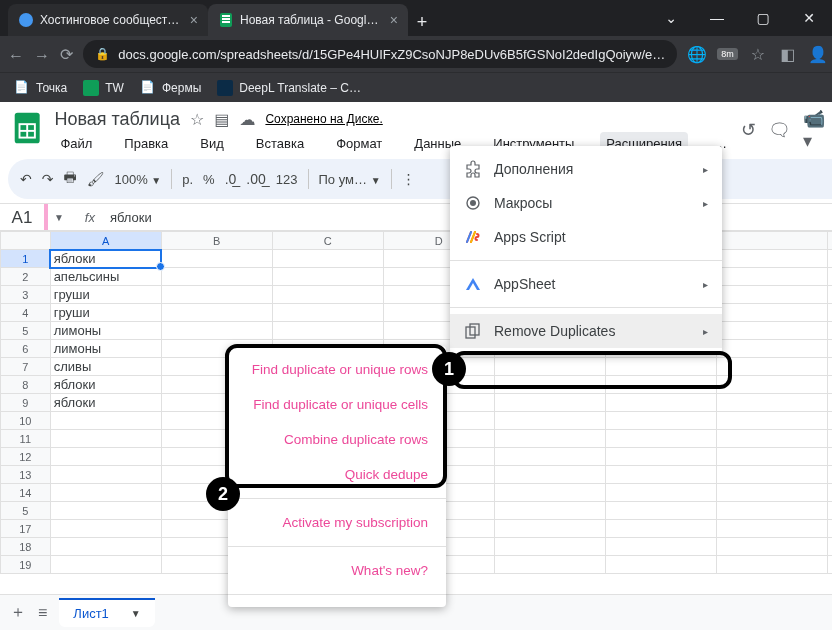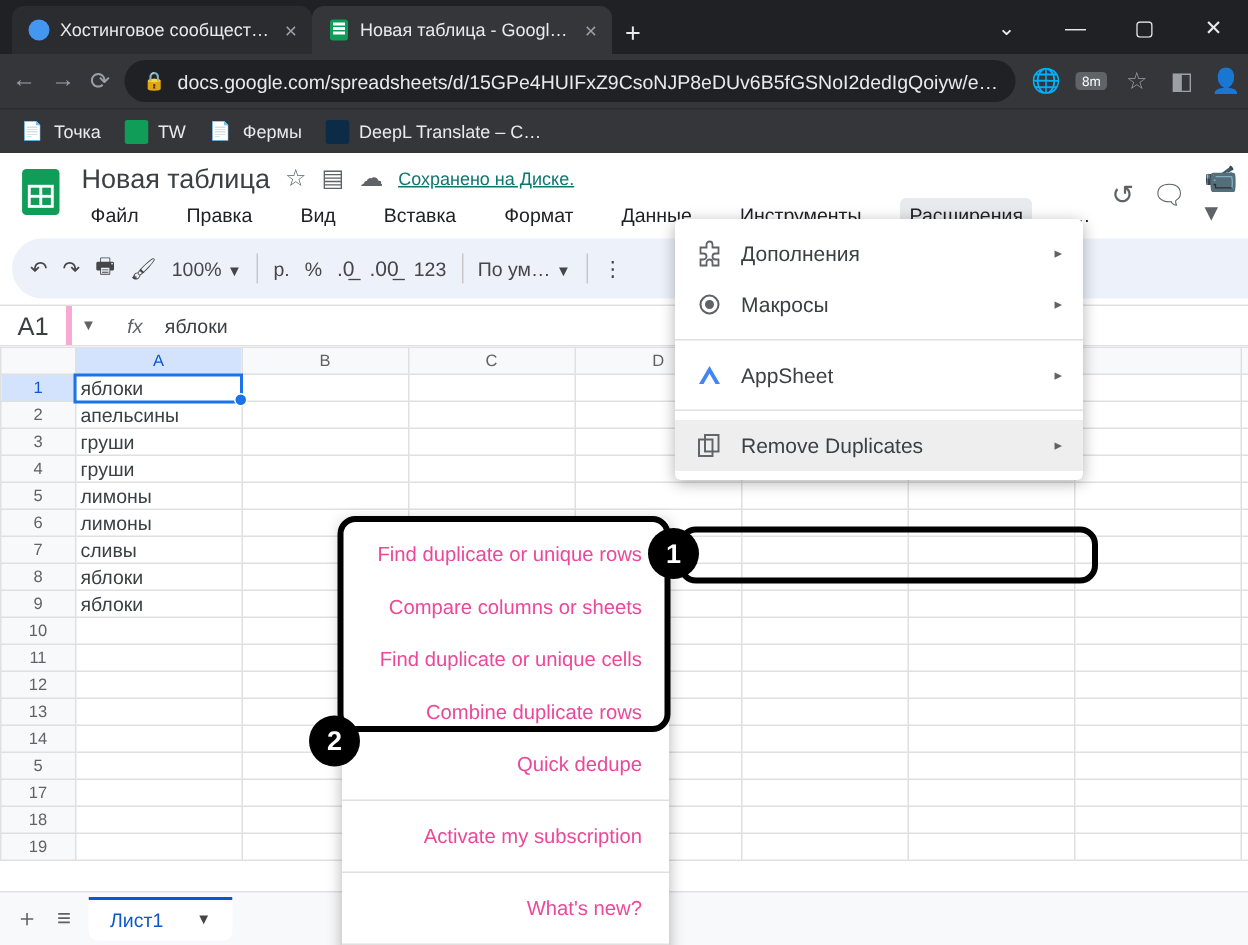--- a/index.html
+++ b/index.html
@@ -29,21 +29,21 @@
   .sheetarea { flex: 1; position: relative; display: flex; flex-direction: column; }
   .sidepanel { width: 50px; background: #fff; border-left: 1px solid #e0e0e0; display: flex; flex-direction: column; align-items: center; padding-top: 12px; gap: 20px; }
   .sideic { width: 20px; height: 20px; }
   
   .dochead { display: flex; align-items: flex-start; padding: 6px 8px 0 8px; gap: 8px; }
   .sheetslogo { width: 40px; height: 40px; }
   .titlearea { flex: 1; }
   .titlerow { display: flex; align-items: center; gap: 10px; height: 22px; }
   .doctitle { font-size: 18px; color: #3c4043; }
   .starico { color: #5f6368; font-size: 16px; }
-  .savedtxt { font-size: 12px; color: #0f766e; text-decoration: underline; }
+  .savedtxt { font-size: 12px; color: #000000; text-decoration: underline; }
   .menubar { display: flex; gap: 20px; margin-top: 2px; }
   .menuitem { font-size: 13px; color: #202124; padding: 4px 6px; border-radius: 4px; }
   .menuitem.open { background: #e8eaed; }
   .headright { display: flex; align-items: center; gap: 12px; padding-right: 12px; }
   .hricon { color: #5f6368; font-size: 18px; }
   .sharebtn { width: 36px; height: 36px; border-radius: 18px; background: #c2e7ff; display: flex; align-items: center; justify-content: center; color: #001d35; font-size: 18px; }
   .avatar { width: 32px; height: 32px; border-radius: 50%; background: radial-gradient(#3a2418,#1a0e08); }
   
   .toolbar { height: 40px; margin: 4px 8px; border-radius: 20px; background: #edf2fa; display: flex; align-items: center; padding: 0 12px; gap: 10px; }
   .tbic { color: #444746; font-size: 14px; }
@@ -466,20 +466,28 @@
         <span class="arrow">▸</span>
       </div>
       <div class="extitem">
         <svg class="extico" viewBox="0 0 18 18">
             <circle cx="9" cy="9" r="6" fill="none" stroke="#5f6368" stroke-width="1.4"></circle>
             <circle cx="9" cy="9" r="3" fill="#5f6368"></circle>
           </svg>
         <span>Макросы</span>
         <span class="arrow">▸</span>
       </div>
+      <div class="extitem">
+        <svg class="extico" viewBox="0 0 18 18">
+            <path d="M3 14l4-10M7 14l4-10M13 6c2 0 2 3 0 3s-2 3 0 3" fill="none" stroke="#ea4335" stroke-width="2" stroke-linecap="round"></path>
+            <path d="M3 14l4-10" stroke="#4285f4" stroke-width="2" stroke-linecap="round"></path>
+            <path d="M7 14l4-10" stroke="#fbbc04" stroke-width="2" stroke-linecap="round"></path>
+          </svg>
+        <span>Apps Script</span>
+      </div>
       <div class="extsep"></div>
       <div class="extitem">
         <svg class="extico" viewBox="0 0 18 18">
             <path d="M2 15L9 3l7 12z" fill="#4285f4"></path>
             <path d="M5 15L9 8l4 7z" fill="#fff"></path>
           </svg>
         <span>AppSheet</span>
         <span class="arrow">▸</span>
       </div>
       <div class="extsep"></div>
@@ -488,21 +496,20 @@
             <rect x="2" y="5" width="9" height="11" fill="none" stroke="#5f6368" stroke-width="1.3"></rect>
             <rect x="6" y="2" width="9" height="11" fill="none" stroke="#5f6368" stroke-width="1.3"></rect>
           </svg>
         <span>Remove Duplicates</span>
         <span class="arrow">▸</span>
       </div>
     </div>
 
     <div class="submenu">
       <div class="subitem">Find duplicate or unique rows</div>
-      <div class="subitem">Compare columns or sheets</div>
       <div class="subitem">Find duplicate or unique cells</div>
       <div class="subitem">Combine duplicate rows</div>
       <div class="subitem">Quick dedupe</div>
       <div class="extsep"></div>
       <div class="subitem">Activate my subscription</div>
       <div class="extsep"></div>
       <div class="subitem">What's new?</div>
       <div class="extsep"></div>
 
     </div>

